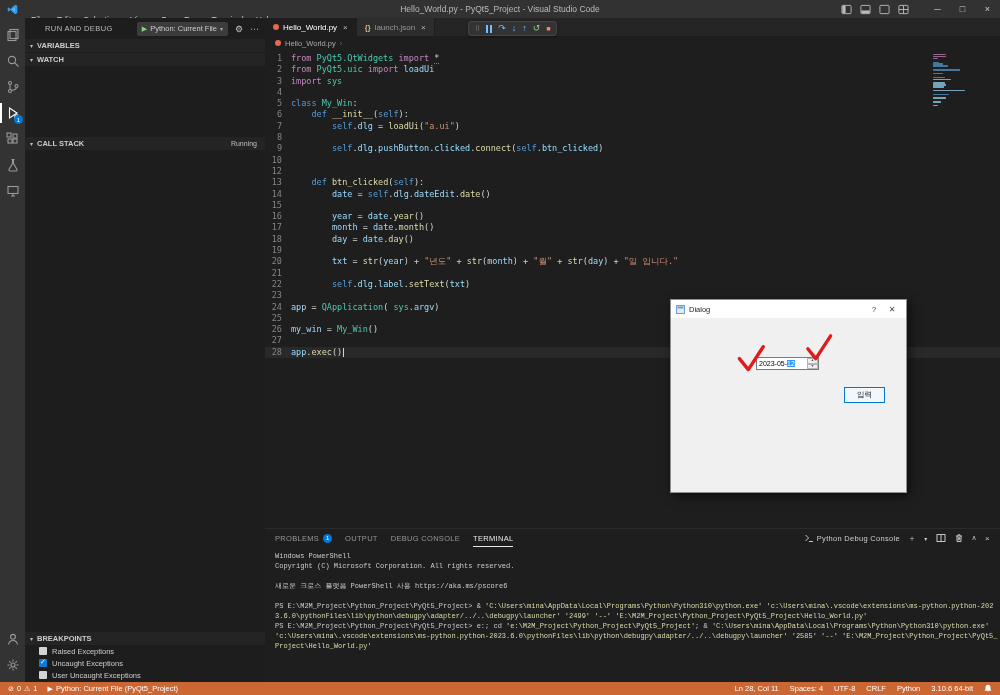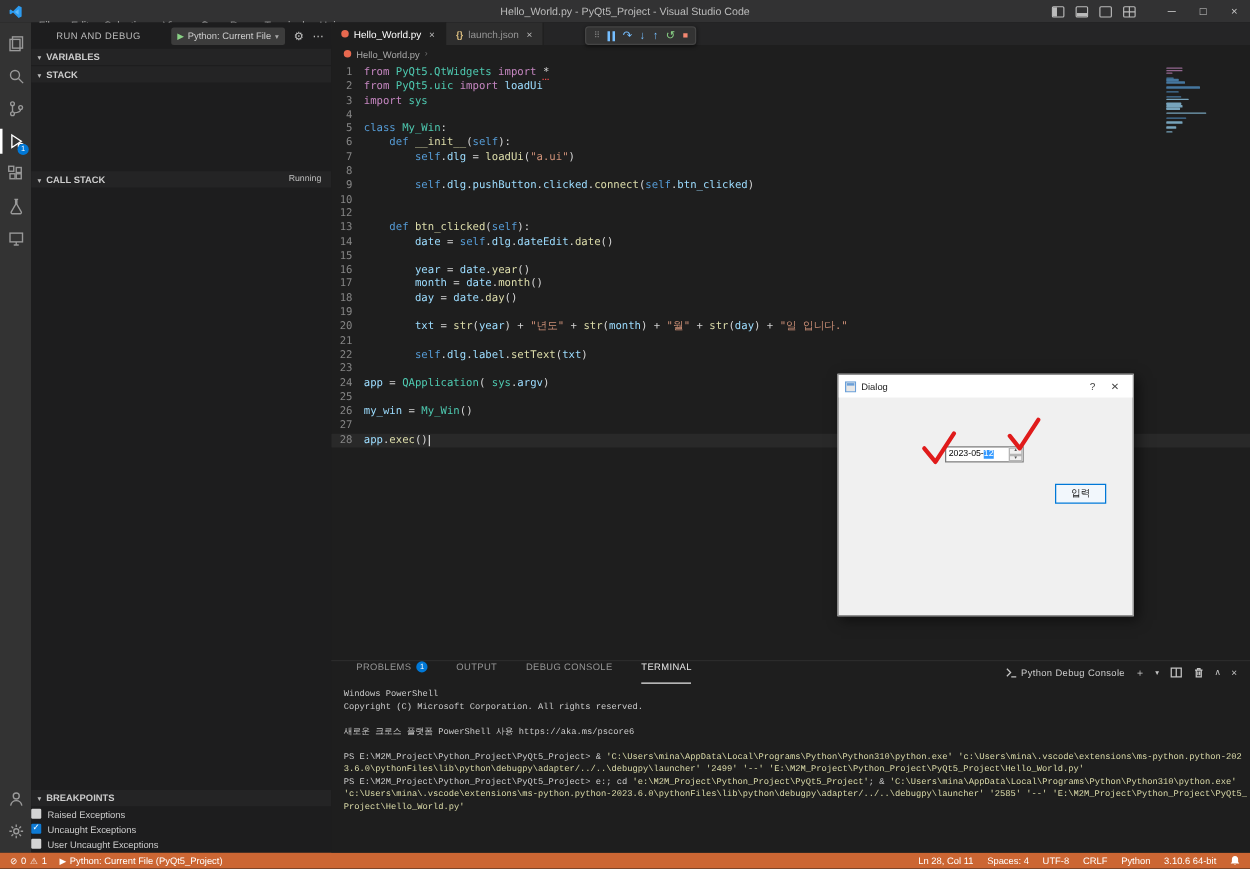--- a/index.html
+++ b/index.html
@@ -33,21 +33,21 @@
   .sidebar { width:240px; background:#1d1d1e; position:relative; flex-shrink:0; }
   .sb-header { position:absolute; top:0; left:0; right:0; height:21px; display:flex; align-items:center; padding:0 6px 0 20px; }
   .sb-title { font-size:7.5px; color:#bbbbbb; letter-spacing:.4px; white-space:nowrap; }
   .cfg { margin-left:auto; display:flex; align-items:center; gap:3px; background:#3c3c3c; border-radius:2px; height:14px; padding:0 5px; font-size:7.5px; color:#cccccc; white-space:nowrap; }
   .cfg .play { color:#89D185; font-size:7px; }
   .cfg .chev { font-size:6px; color:#aaa; }
   .hicon { color:#c5c5c5; font-size:9px; margin-left:7px; }
   .sec { position:absolute; left:0; right:0; height:13px; display:flex; align-items:center; gap:4px; padding:0 8px 0 5px; font-size:7.5px; font-weight:bold; color:#cccccc; background:rgba(255,255,255,.035); }
   .sec .chev { font-size:6px; font-weight:normal; color:#bbb; }
   .cs-status { margin-left:auto; font-weight:normal; color:#c0c0c0; font-size:7px; }
-  .bp-row { position:absolute; left:0; right:0; height:12px; display:flex; align-items:center; gap:5px; font-size:7.5px; color:#cccccc; }
+  .bp-row { position:absolute; left:0; right:0; height:12px; display:flex; align-items:center; gap:5px; padding-left:14px; font-size:7.5px; color:#cccccc; }
   .cb { width:8px; height:8px; background:#d4d4d4; border-radius:1px; position:relative; flex-shrink:0; }
   .cb.checked { background:#0e7ad3; }
   .cb.checked::after { content:"✓"; position:absolute; left:1px; top:-1px; color:#fff; font-size:7px; }
 
   
   .editorgroup { flex:1; min-width:0; display:flex; flex-direction:column; position:relative; background:#1e1e1e; }
   .tabs { height:18px; background:#252526; display:flex; font-size:8px; color:#969696; }
   .tab { display:flex; align-items:center; gap:4px; padding:0 8px; background:#2d2d2d; border-right:1px solid #1e1e1e; white-space:nowrap; }
   .tab.active { background:#1e1e1e; color:#ffffff; }
   .pyicon { width:6px; height:6px; border-radius:50%; background:#e8694f; flex-shrink:0; }
@@ -71,21 +71,21 @@
   .tok-vr{color:#9CDCFE}.tok-st{color:#CE9178}.tok-pl{color:#D4D4D4}
   .tok-er{color:#D4D4D4;border-bottom:1px dotted #f14c4c}
   .tok-tw{color:#cccccc}.tok-ty{color:#DCDCAA}
 
   .minimap { position:absolute; top:4px; right:12px; width:55px; }
   .mbar { height:1.4px; margin-bottom:.5px; opacity:.7; border-radius:.5px; }
 
   
   .panel { height:154px; background:#1e1e1e; border-top:1px solid #2b2b2b; display:flex; flex-direction:column; }
   .panel-tabs { height:18px; display:flex; align-items:center; padding:0 10px; gap:13px; font-size:7.5px; color:#969696; letter-spacing:.3px; }
-  .ptab { display:flex; align-items:flex-start; gap:4px; height:100%;margin-left:10px; }
+  .ptab { display:flex; align-items:center; gap:4px; height:100%; }
   .ptab.active { color:#e7e7e7; box-shadow:inset 0 -1px 0 #e7e7e7; }
   .pbadge { background:#0078d7; color:#fff; border-radius:50%; min-width:9px; height:9px; font-size:6px; display:flex; align-items:center; justify-content:center; letter-spacing:0; }
   .panel-actions { margin-left:auto; display:flex; align-items:center; gap:8px; color:#c5c5c5; font-size:8px; }
   .profile { display:flex; align-items:center; gap:3px; font-size:7.5px; color:#cccccc; }
   .pa-svg { width:10px; height:10px; stroke:#c5c5c5; fill:none; stroke-width:1; }
   .terminal { flex:1; padding:4px 10px 0 10px; font-family:Liberation Mono, monospace; font-size:7px; line-height:10px; white-space:pre; overflow:hidden; }
   .tline { height:10px; }
 
   
   .statusbar { height:13px; background:#CC6633; display:flex; align-items:center; padding:0 8px; font-size:7.5px; color:#ffffff; }
@@ -229,21 +229,21 @@
         </div>
         <span class="hicon">⚙</span>
         <span class="hicon">⋯</span>
       </div>
       <div class="sec" style="top:21px">
         <span class="chev">▾</span>
         <span>VARIABLES</span>
       </div>
       <div class="sec" style="top:35px">
         <span class="chev">▾</span>
-        <span>STACK</span>
+        <span>WATCH</span>
       </div>
       <div class="sec" style="top:119px">
         <span class="chev">▾</span>
         <span>CALL STACK</span>
         <span class="cs-status">Running</span>
       </div>
       <div class="sec" style="top:614px">
         <span class="chev">▾</span>
         <span>BREAKPOINTS</span>
       </div>

